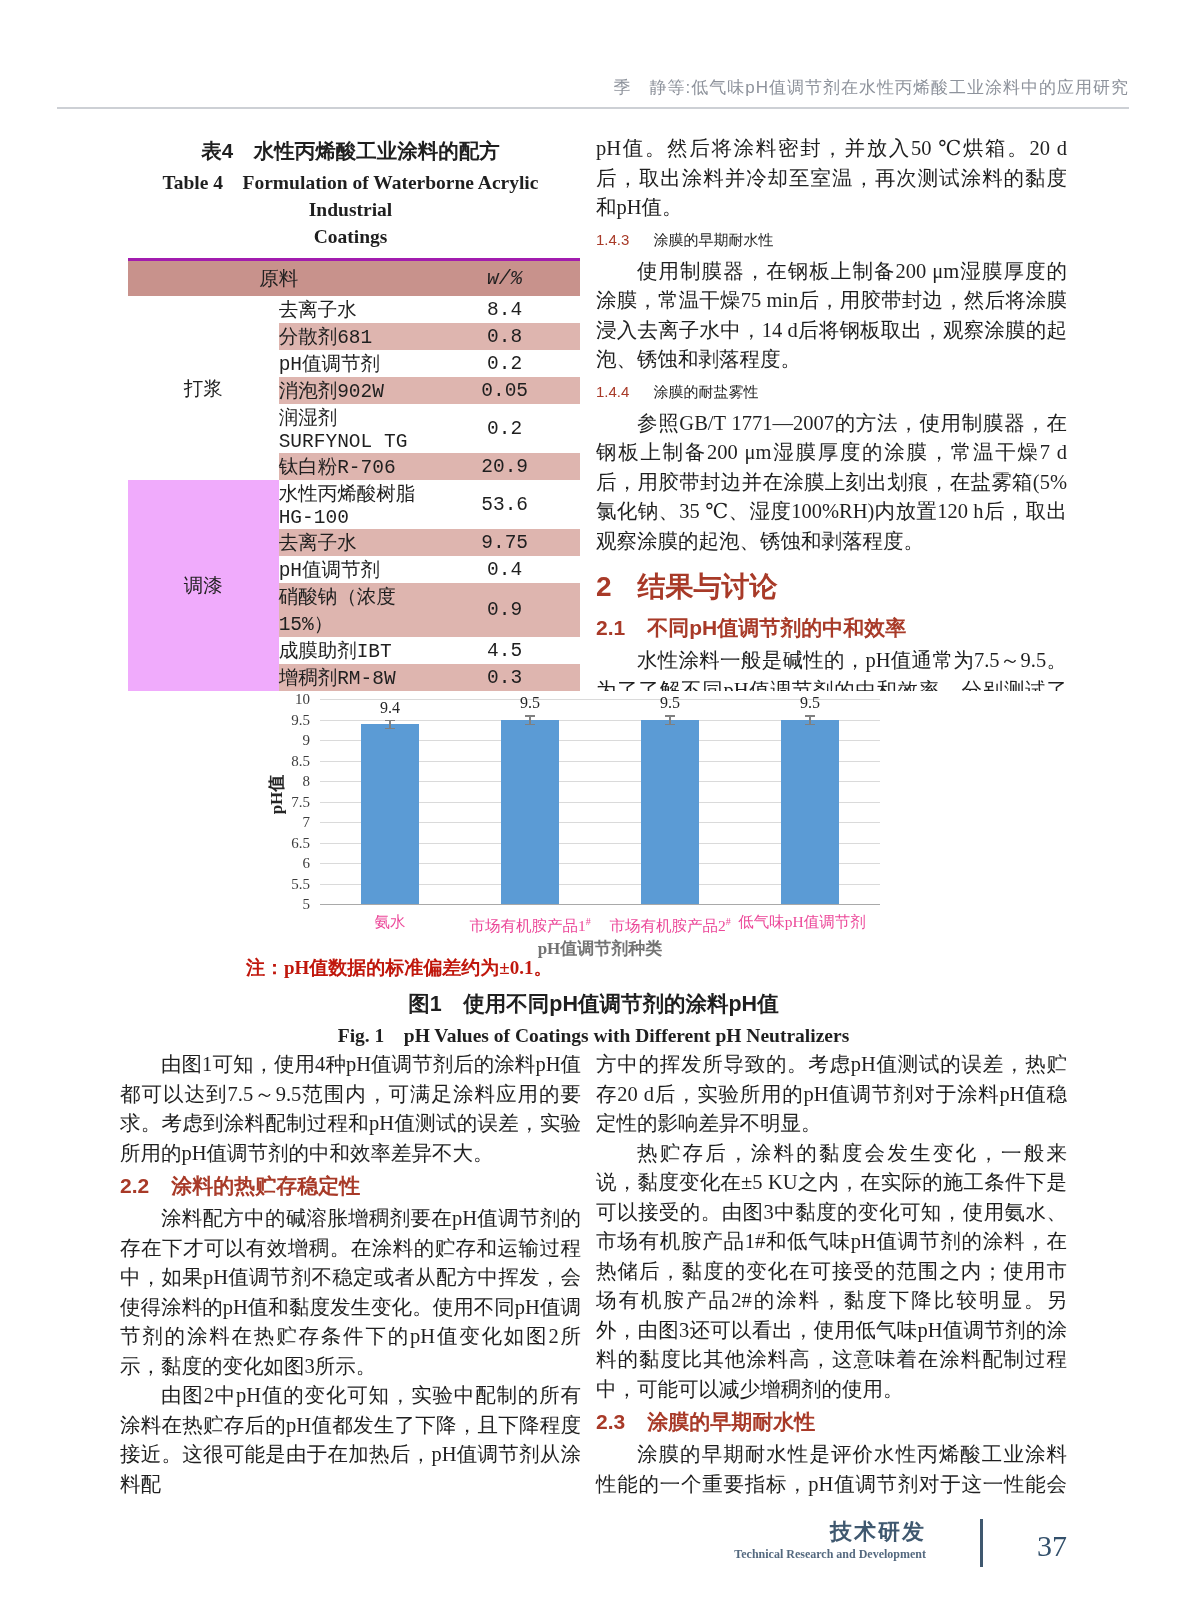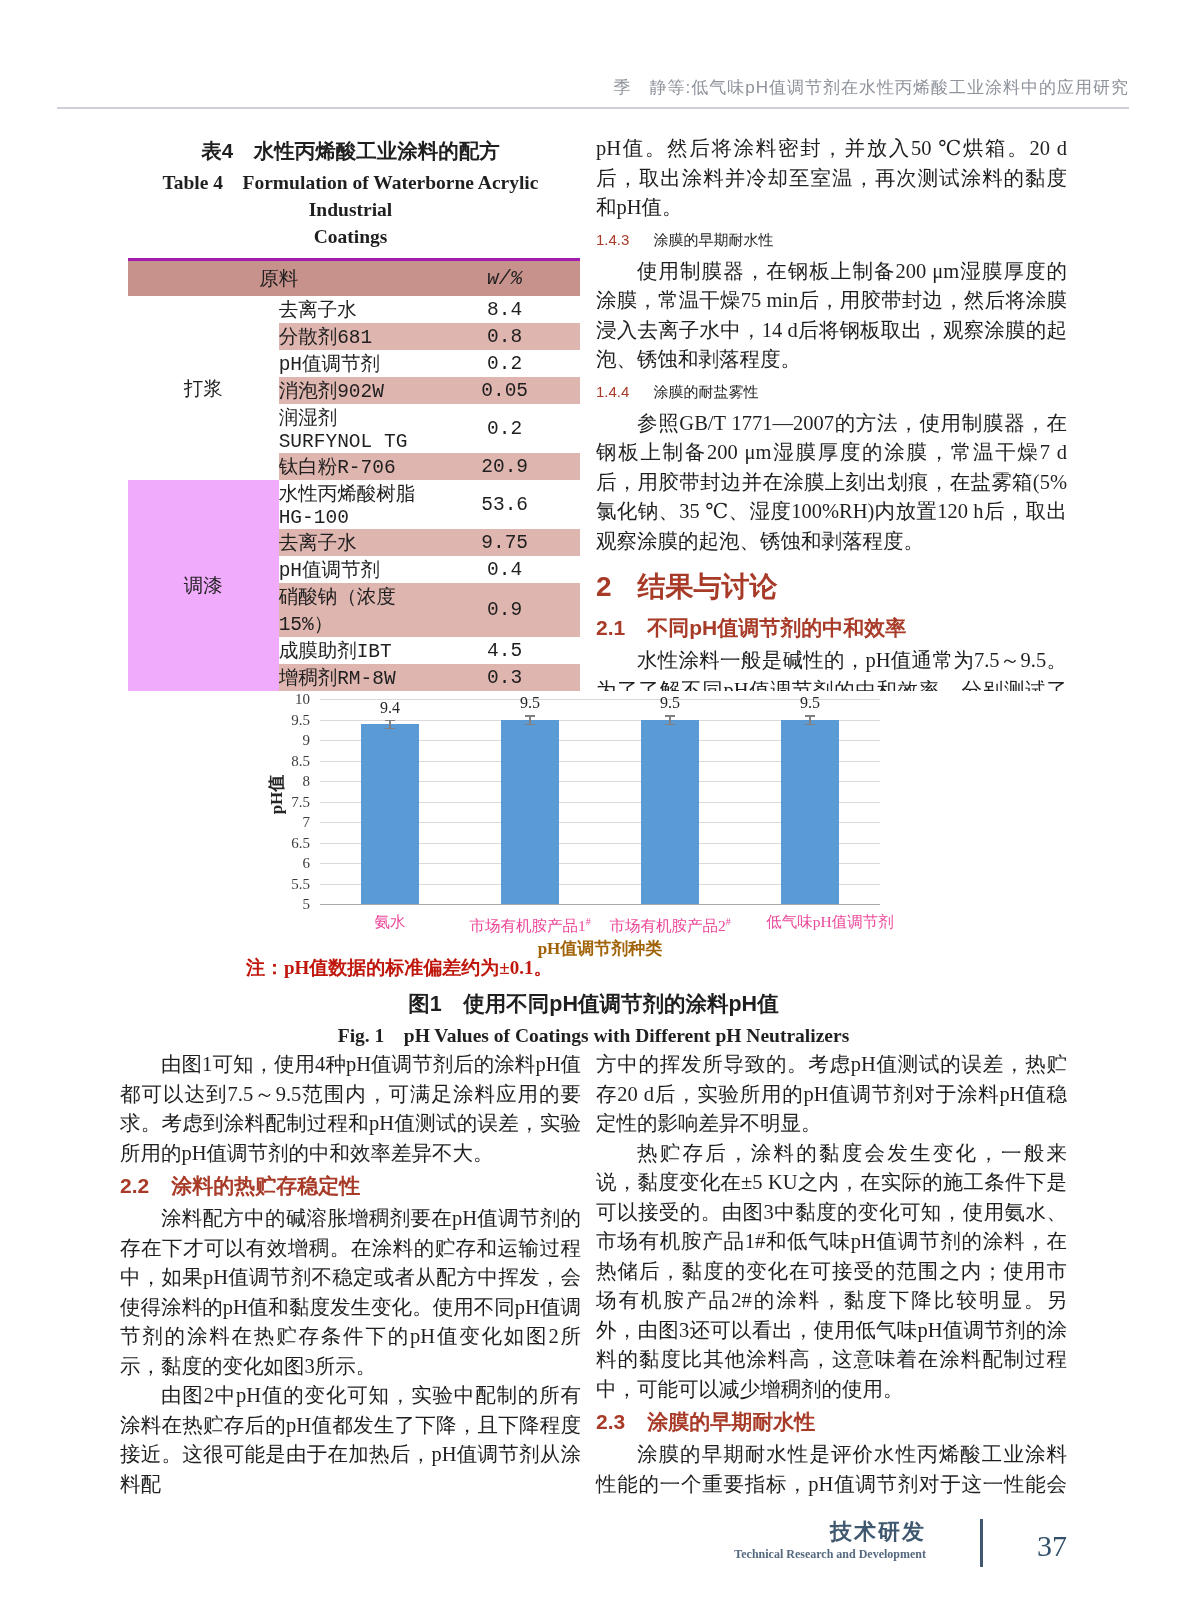--- a/index.html
+++ b/index.html
@@ -54,21 +54,21 @@
   .plot{position:absolute;left:74px;top:8px;width:560px;height:205px;}
   .gridline{position:absolute;left:0;width:560px;height:1px;background:#dadada;}
   .gridline.axis{background:#a9a9a9;}
   .ytick{position:absolute;left:0;width:64px;text-align:right;font-size:15px;color:#3d3d3d;line-height:20px;}
   .bar{position:absolute;background:#5b9bd5;}
   .err{position:absolute;background:#808080;}
   .vlabel{position:absolute;text-align:center;font-size:16px;color:#262626;line-height:20px;}
   .xlabel{position:absolute;text-align:center;font-size:15.5px;color:#ec4899;white-space:nowrap;line-height:22px;}
   .xlabel sup{font-size:10px;}
   .x-axis-title{position:absolute;left:74px;top:246px;width:560px;text-align:center;
-    font-weight:bold;font-size:17px;color:#a16207;}
+    font-weight:bold;font-size:17px;color:#737373;}
   .fig-note{margin:2px 0 0 126px;color:#c0170c;font-weight:bold;font-size:19px;}
   .caption-cn{text-align:center;font-family:"Liberation Sans","DejaVu Sans",sans-serif;
     font-weight:bold;font-size:21.5px;margin-top:8px;}
   .caption-en{text-align:center;font-weight:bold;font-size:19.5px;margin-top:4px;}
 
   
   .footer{position:absolute;top:1519px;right:120px;display:flex;align-items:flex-start;gap:44px;}
   .footer-labels{text-align:right;}
   .footer-cn{font-family:"Liberation Sans","DejaVu Sans",sans-serif;font-weight:bold;
     font-size:22px;color:#3f586f;letter-spacing:2px;line-height:26px;}
@@ -218,21 +218,21 @@
         <div class="ytick" style="top: 80px;">8</div>
         <div class="ytick" style="top: 100.5px;">7.5</div>
         <div class="ytick" style="top: 121px;">7</div>
         <div class="ytick" style="top: 141.5px;">6.5</div>
         <div class="ytick" style="top: 162px;">6</div>
         <div class="ytick" style="top: 182.5px;">5.5</div>
         <div class="ytick" style="top: 203px;">5</div>
         <div class="xlabel" style="left: 44px; top: 220px; width: 200px;">氨水</div>
         <div class="xlabel" style="left: 184px; top: 220px; width: 200px;">市场有机胺产品1<sup>#</sup></div>
         <div class="xlabel" style="left: 324px; top: 220px; width: 200px;">市场有机胺产品2<sup>#</sup></div>
-        <div class="xlabel" style="left: 484px; top: 220px; width: 200px;">低气味pH值调节剂</div>
+        <div class="xlabel" style="left: 456px; top: 220px; width: 200px;">低气味pH值调节剂</div>
       </div>
     <div class="fig-note">注：pH值数据的标准偏差约为±0.1。</div>
     <div class="caption-cn">图1　使用不同pH值调节剂的涂料pH值</div>
     <div class="caption-en">Fig. 1　pH Values of Coatings with Different pH Neutralizers</div>
   </div>
 
   <div class="bottom-cols">
     <div class="colL">
       <p class="para indent">由图1可知，使用4种pH值调节剂后的涂料pH值都可以达到7.5～9.5范围内，可满足涂料应用的要求。考虑到涂料配制过程和pH值测试的误差，实验所用的pH值调节剂的中和效率差异不大。</p>
       <div class="h3red">

